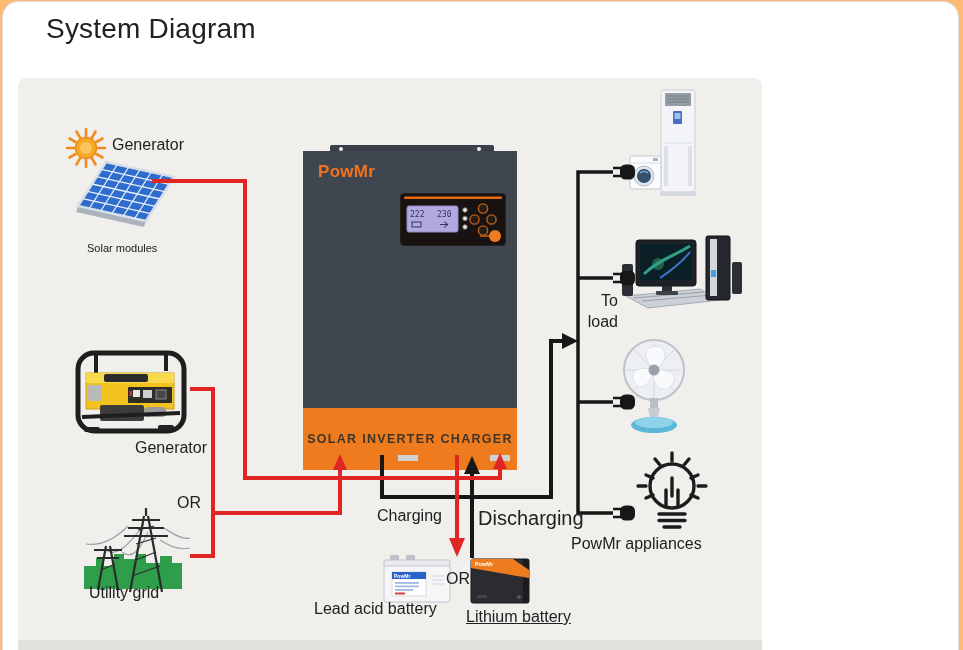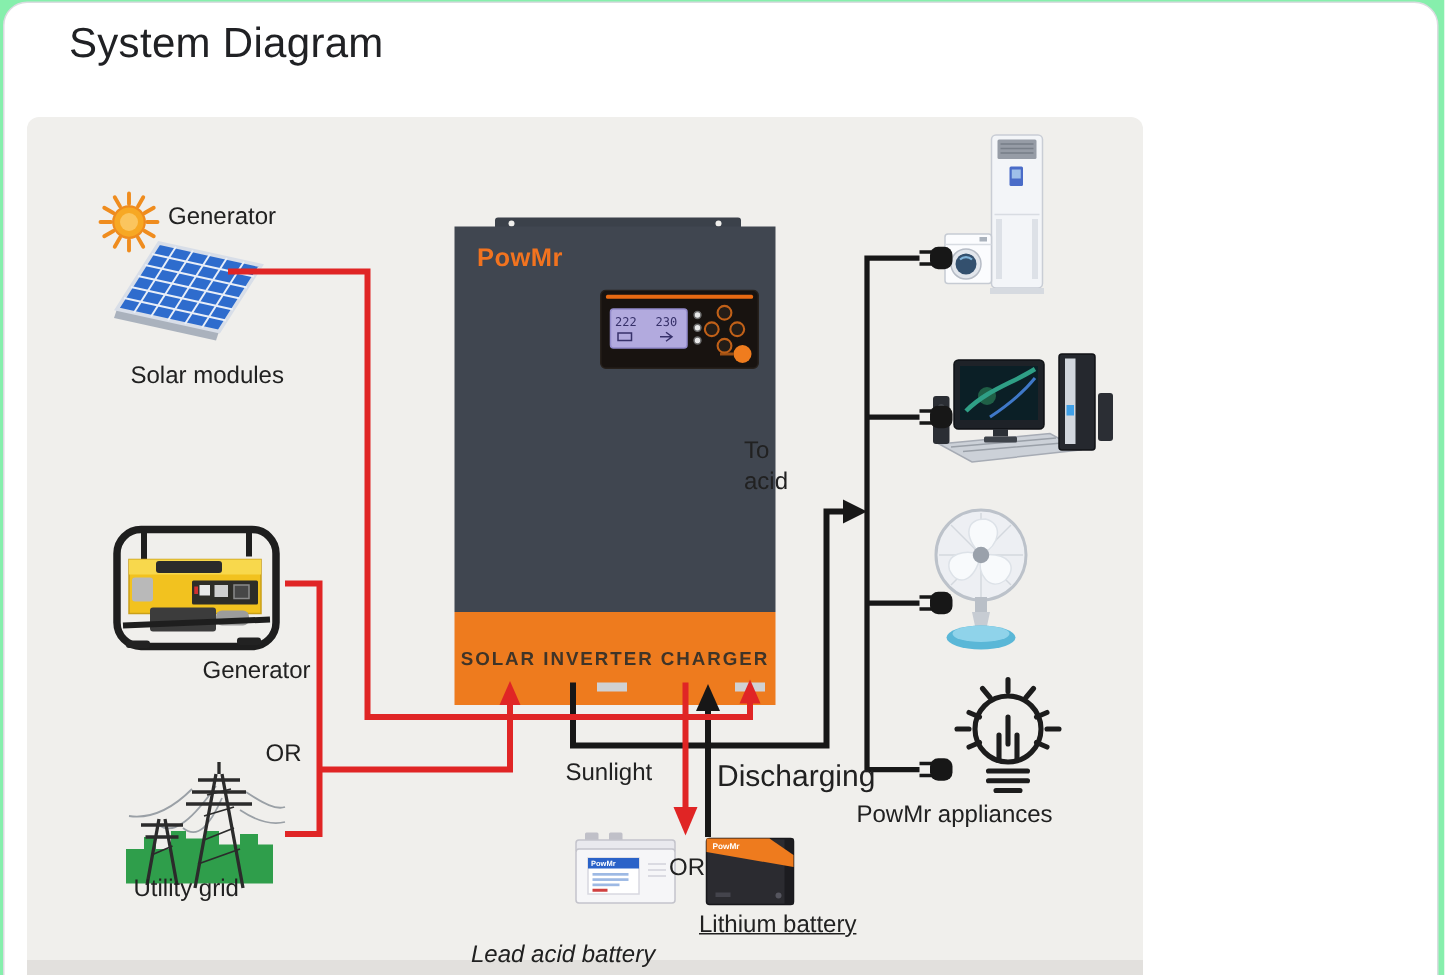--- a/index.html
+++ b/index.html
@@ -1,17 +1,17 @@
 <!DOCTYPE html>
 <html><head>
 <meta charset="utf-8">
 <style>
   html,body{margin:0;padding:0;background:#fff;}
   .stage{position:relative;width:963px;height:650px;overflow:hidden;
-         font-family:"Liberation Sans",sans-serif;background:#86efac;}
+         font-family:"Liberation Sans",sans-serif;background:#fdba74;}
   .card{position:absolute;left:2px;top:1px;right:4px;height:700px;
         border:1px solid #dadce0;border-radius:16px 16px 0 0;background:#fff;}
   .title{position:absolute;left:46px;top:13px;font-size:28px;font-weight:500;
          color:#202124;letter-spacing:.2px;}
   .panel{position:absolute;left:18px;top:78px;width:744px;height:572px;
          background:#f0efec;border-radius:8px;}
   .panel-bottom{position:absolute;left:18px;top:640px;width:744px;height:10px;
          background:#e2e0dd;}
   .label{position:absolute;font-weight:500;color:#212121;white-space:nowrap;}
   .abs{position:absolute;}
@@ -272,27 +272,27 @@
       <path d="M190,389 H213 V556 H190"></path>
       <path d="M213,513 H340 V469"></path>
       <path d="M457,455 V540"></path>
     </g>
     <polygon points="493,469 507,469 500,453" fill="#e02525"></polygon>
     <polygon points="333,470 347,470 340,454" fill="#e02525"></polygon>
     <polygon points="449,538 465,538 457,557" fill="#e02525"></polygon>
   </svg>
 
   <div class="label" style="left:112px;top:136px;font-size:16px;">Generator</div>
-  <div class="label" style="left:87px;top:242px;font-size:16px;text-align:center;">Solar modules</div>
+  <div class="label" style="left:87px;top:242px;font-size:11px;text-align:center;">Solar modules</div>
   <div class="label" style="left:87px;top:439px;font-size:16px;margin-left:48px;">Generator</div>
   <div class="label" style="left:177px;top:494px;font-size:16px;">OR</div>
   <div class="label" style="left:89px;top:584px;font-size:16px;">Utility grid</div>
-  <div class="label" style="left:496px;top:290px;width:80px;text-align:left;font-size:16px;line-height:21px;">
+  <div class="label" style="left:538px;top:290px;width:80px;text-align:right;font-size:16px;line-height:21px;">
     <div>To</div>
-    <div>acid</div>
-  </div>
-  <div class="label" style="left:377px;top:507px;font-size:16px;">Sunlight</div>
+    <div>load</div>
+  </div>
+  <div class="label" style="left:377px;top:507px;font-size:16px;">Charging</div>
   <div class="label" style="left:478px;top:507px;font-size:20px;">Discharging</div>
-  <div class="label" style="left:314px;top:628px;font-size:16px;font-style:italic;">Lead acid battery</div>
+  <div class="label" style="left:314px;top:600px;font-size:16px;">Lead acid battery</div>
   <div class="label" style="left:446px;top:570px;font-size:16px;">OR</div>
   <div class="label" style="left:466px;top:608px;font-size:16px;text-decoration:underline;">Lithium battery</div>
   <div class="label" style="left:571px;top:535px;font-size:16px;">PowMr appliances</div>
 </div>
 
 </body></html>

